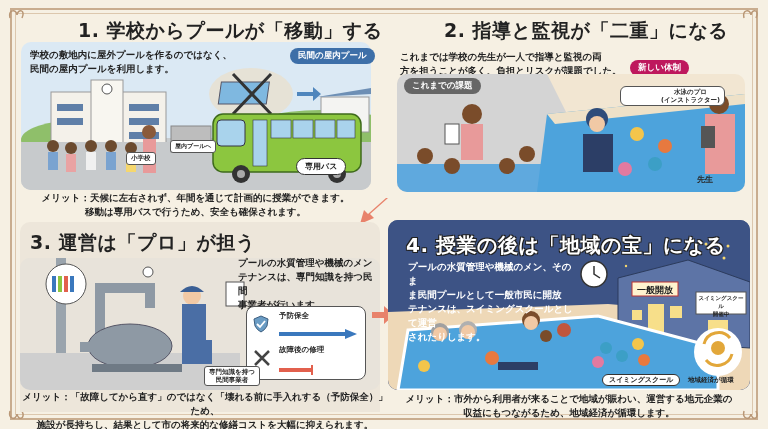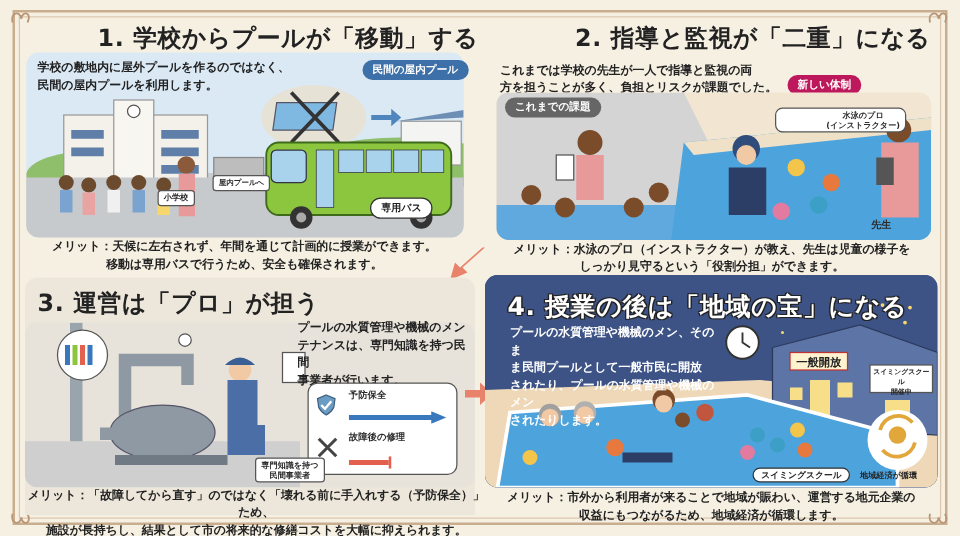--- a/index.html
+++ b/index.html
@@ -25,21 +25,21 @@
   .p1 { left: 18px; top: 12px; width: 355px; height: 200px; }
   .p2 { left: 392px; top: 12px; width: 355px; height: 200px; }
   .p3 { left: 20px; top: 222px; width: 360px; height: 190px; background: #ede6da; border-radius: 10px 10px 0 0; }
   .p4 { left: 388px; top: 220px; width: 362px; height: 154px; }
 
   .title {
     position: absolute; font-weight: bold; font-size: 19px; color: #222;
     white-space: nowrap; letter-spacing: 0.5px;
   }
   .p1 .title { left: 60px; top: 6px; }
-  .p2 .title { left: 68px; top: 6px; }
+  .p2 .title { left: 52px; top: 6px; }
   .p3 .title { left: 10px; top: 8px; }
   .p4 .title { left: 18px; top: 12px; color: #fff; text-shadow: 1px 1px 0 #222, -1px -1px 0 #222, 1px -1px 0 #222, -1px 1px 0 #222; font-size: 20px; }
 
   .scene { position: absolute; border-radius: 10px; overflow: hidden; }
   .p1 .scene { left: 3px; top: 30px; width: 350px; height: 148px; background: linear-gradient(#dbe9f4 0 65%, #c8cdd0 65%); }
   .p2 .scene { left: 5px; top: 62px; width: 348px; height: 118px; background: #f2e6d2; }
   .p3 .scene { left: 0; top: 36px; width: 360px; height: 132px; background: #e8e3da; }
   .p4 .scene { left: 0; top: 0; width: 362px; height: 170px; background: #3d5385; border-radius: 10px; }
 
   .desc { position: absolute; font-size: 9.5px; font-weight: bold; line-height: 14px; color: #222; }
@@ -198,24 +198,20 @@
       <rect x="308" y="40" width="30" height="60" fill="#e89a9a"></rect>
       <rect x="304" y="52" width="14" height="22" fill="#555"></rect>
     </svg>
   </div>
   <div class="pill" style="left:12px;top:66px;background:#666;font-size:8.5px;">これまでの課題</div>
   <div class="tag" style="left:228px;top:74px;text-align:center;font-size:6.5px;line-height:8px;border-radius:6px;padding-left:40px;">
     <div>水泳のプロ</div>
     <div>(インストラクター)</div>
   </div>
   <div style="position:absolute;left:305px;top:162px;font-size:8px;font-weight:bold;">先生</div>
-  <div class="merit">
-    <div>メリット：水泳のプロ（インストラクター）が教え、先生は児童の様子を</div>
-    <div>しっかり見守るという「役割分担」ができます。</div>
-  </div>
 </div>
 
 <div class="arrow-down" style="left:358px;top:196px;">
   <svg width="32" height="30" viewBox="0 0 32 30">
       <path d="M30 2 L12 18 L16 22 L2 28 L6 14 L10 18 L28 2 Z" fill="#e8826b"></path>
     </svg>
 </div>
 
 <div class="panel p3">
   <div class="title">3. 運営は「プロ」が担う</div>
@@ -346,21 +342,21 @@
       <circle cx="330" cy="132" r="24" fill="#fff"></circle>
       <circle cx="330" cy="128" r="7" fill="#e2a73a"></circle>
       <path d="M316 124 A15 15 0 0 1 342 118" stroke="#e2a73a" stroke-width="3" fill="none"></path>
       <path d="M344 134 A15 15 0 0 1 318 140" stroke="#e2a73a" stroke-width="3" fill="none"></path>
     </svg>
   </div>
   <div class="title">4. 授業の後は「地域の宝」になる</div>
   <div class="desc">
     <div>プールの水質管理や機械のメン、そのま</div>
     <div>ま民間プールとして一般市民に開放</div>
-    <div>されたり、プールの水質管理や機械のメン</div>
+    <div>テナンスは、スイミングスクールとして運営</div>
     <div>されたりします。</div>
   </div>
   <div style="position:absolute;left:249px;top:64px;font-size:9px;font-weight:bold;color:#222;">一般開放</div>
   <div style="position:absolute;left:309px;top:74px;width:48px;text-align:center;font-size:5.5px;font-weight:bold;line-height:8px;color:#222;">
     <div>スイミングスクール</div>
     <div>開催中</div>
   </div>
   <div class="pill" style="left:214px;top:154px;background:#fff;color:#222;border:1px solid #333;font-size:7px;padding:0 6px;">スイミングスクール</div>
   <div style="position:absolute;left:300px;top:156px;font-size:6.5px;font-weight:bold;color:#222;">地域経済が循環</div>
   <div class="merit">

